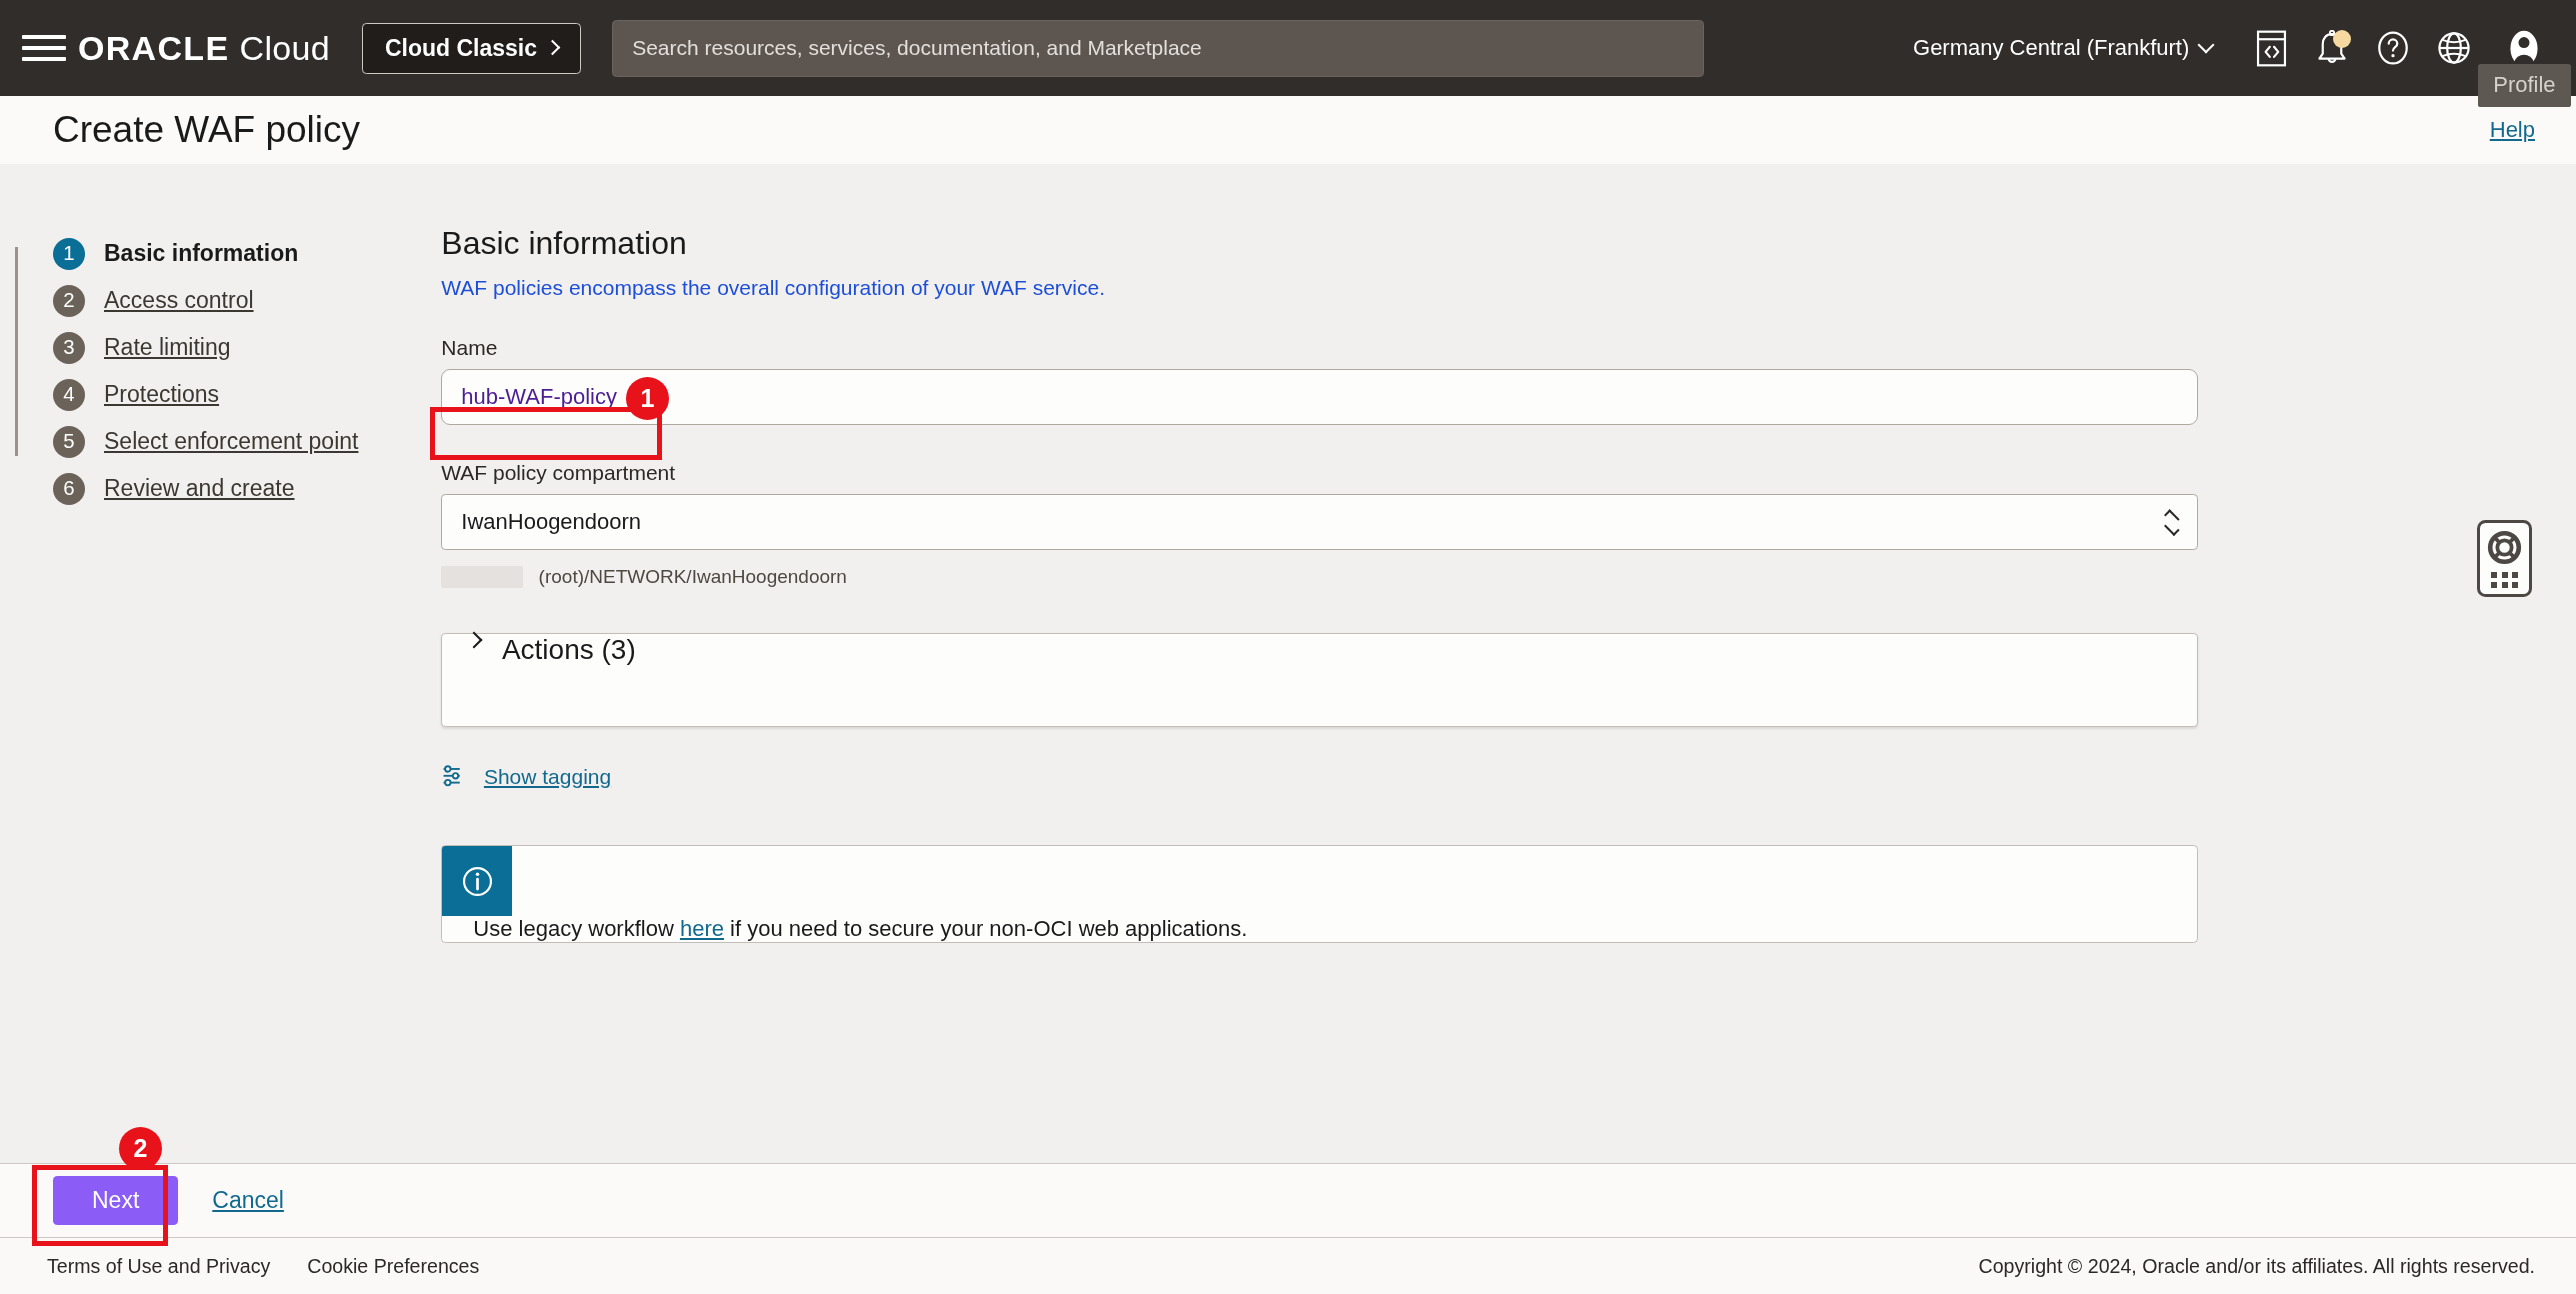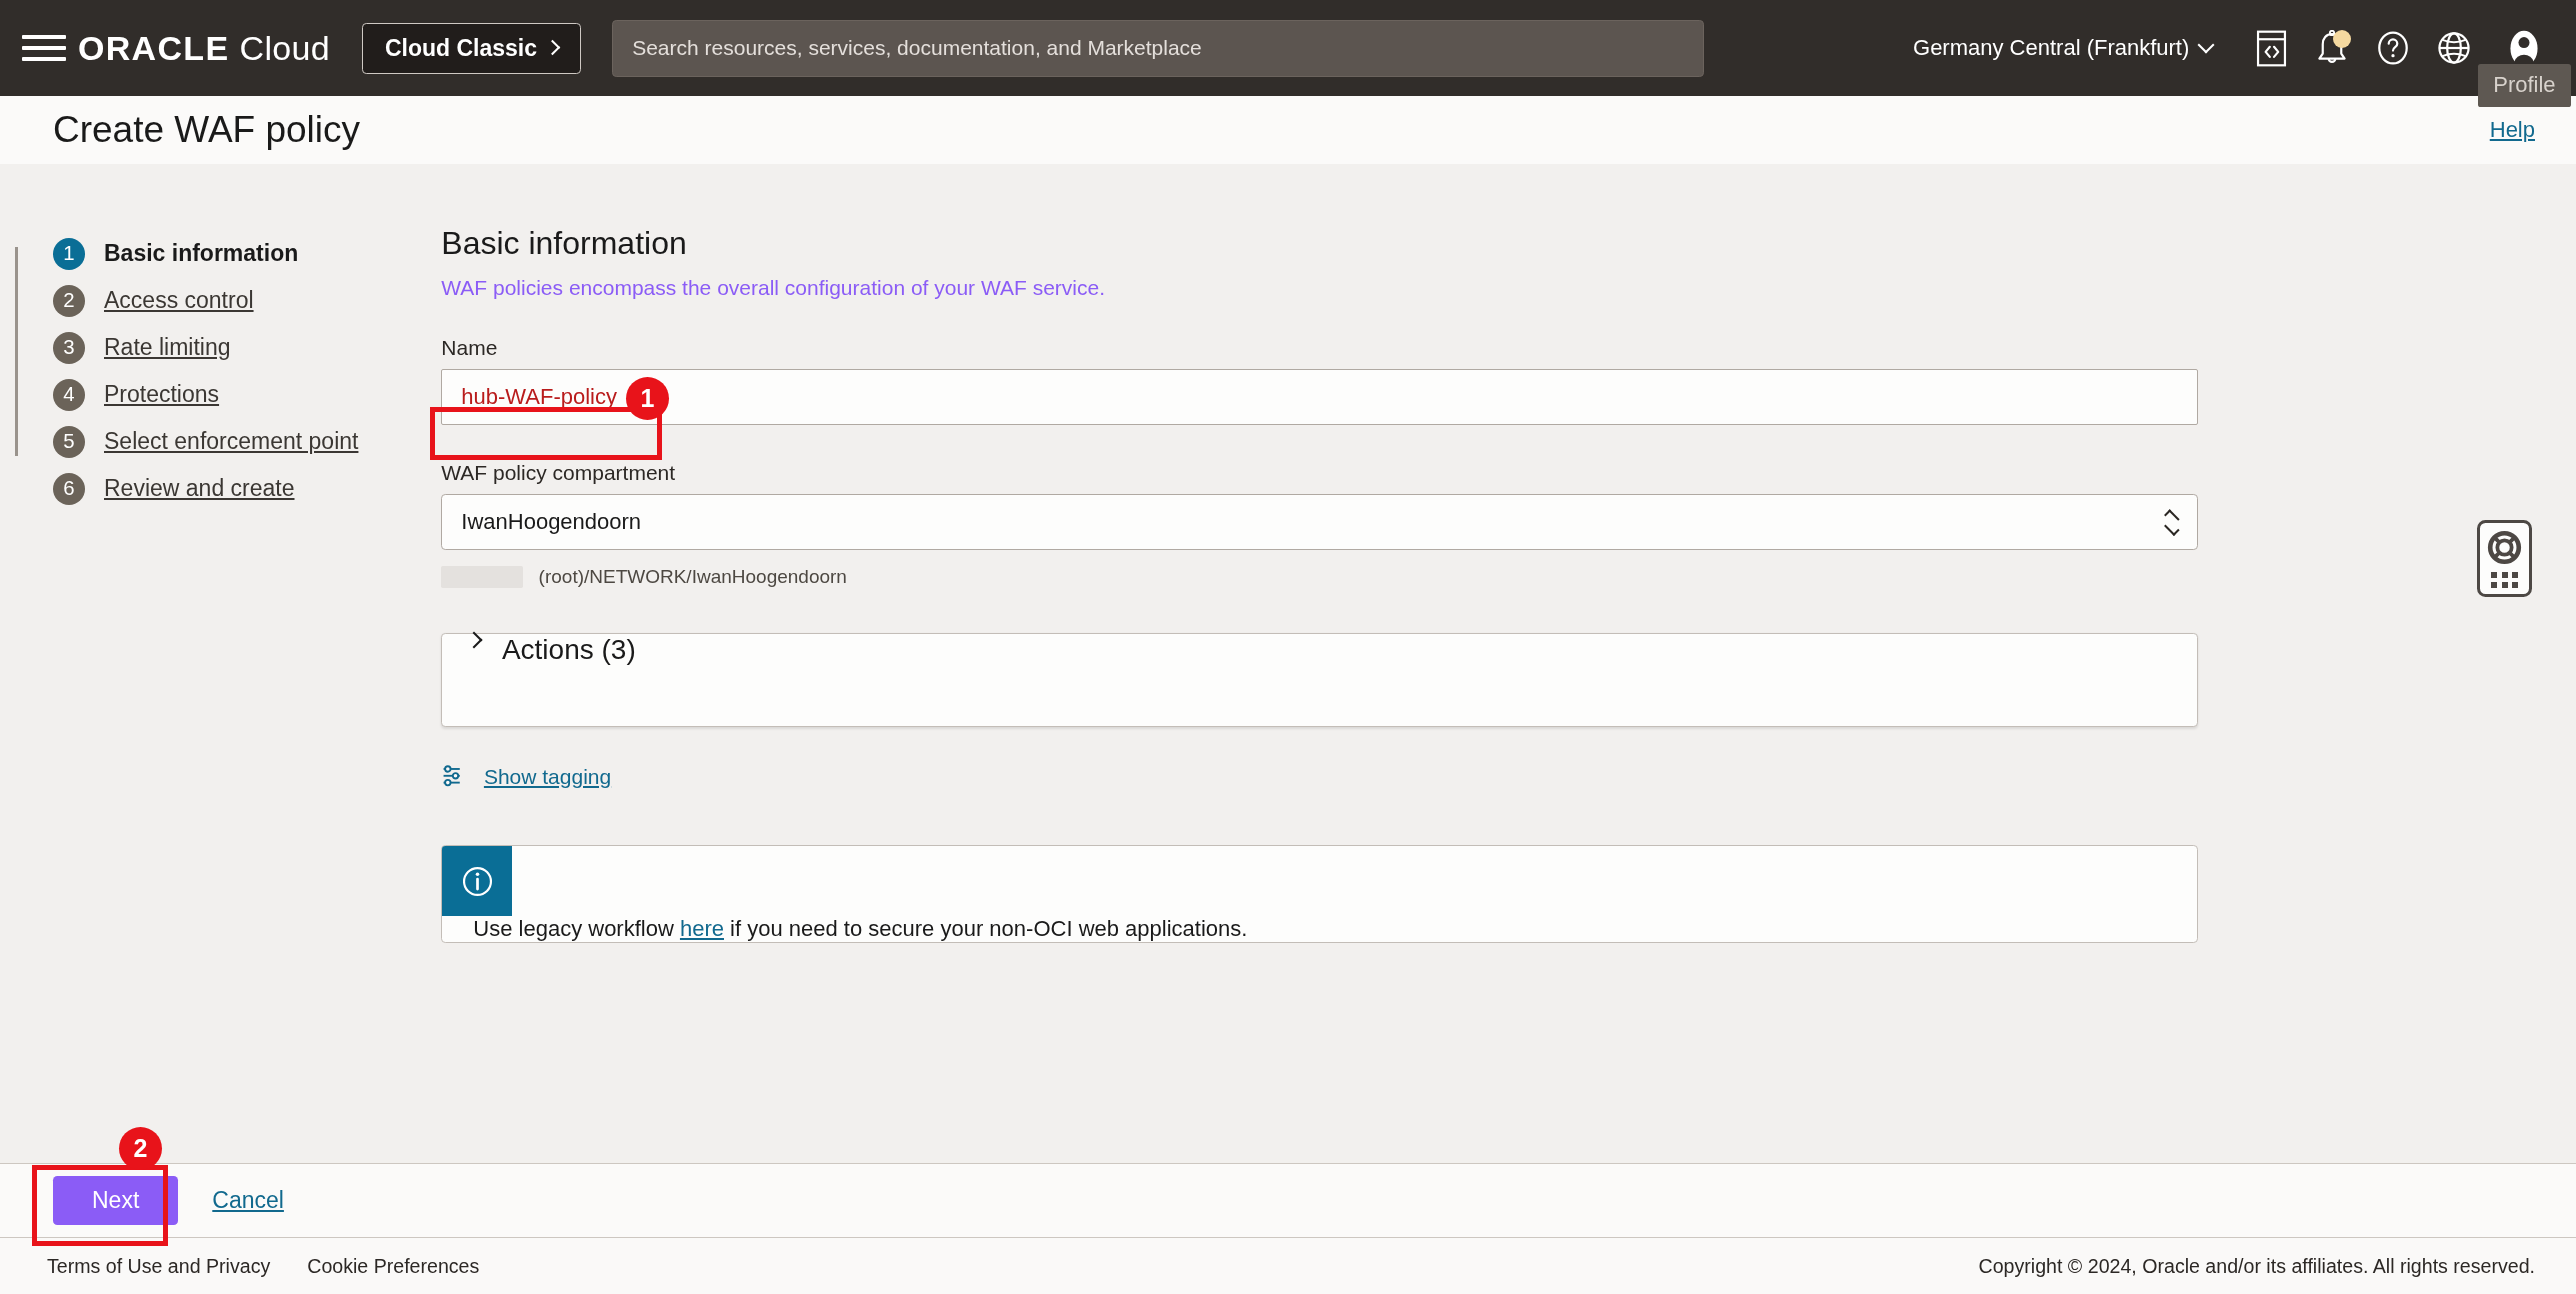--- a/index.html
+++ b/index.html
@@ -183,33 +183,33 @@
   .step.active .step-label {
     font-weight: 700; color: #1a1a1a; text-decoration: none;
   }
 
   
   .main {
     flex: 1;
     padding: 61px 0 0 15.3px;
   }
   .sec-title { font-size: 32px; color: #1a1a1a; font-weight: 400; }
-  .sec-sub { font-size: 21px; color: #8b5cf6; margin-top: 13.6px; }
+  .sec-sub { font-size: 21px; color: #1d4ed8; margin-top: 13.6px; }
 
   .field-label { font-size: 21px; color: #2c2825; margin: 36px 0 9.4px; }
 
   .text-input {
     width: 1757px;
     height: 56px;
     background: #fdfdfc;
     border: 0.9px solid #b0a9a2;
-    border-radius: 2px;
+    border-radius: 9px;
     display: flex; align-items: center;
     padding: 0 19px;
-    font-size: 22px; color: #b91c1c;
+    font-size: 22px; color: #4c1d95;
     position: relative;
     cursor: text;
   }
   .select-input {
     width: 1757px;
     height: 56px;
     background: #fdfdfc;
     border: 0.9px solid #b0a9a2;
     border-radius: 4.3px;
     display: flex; align-items: center;

